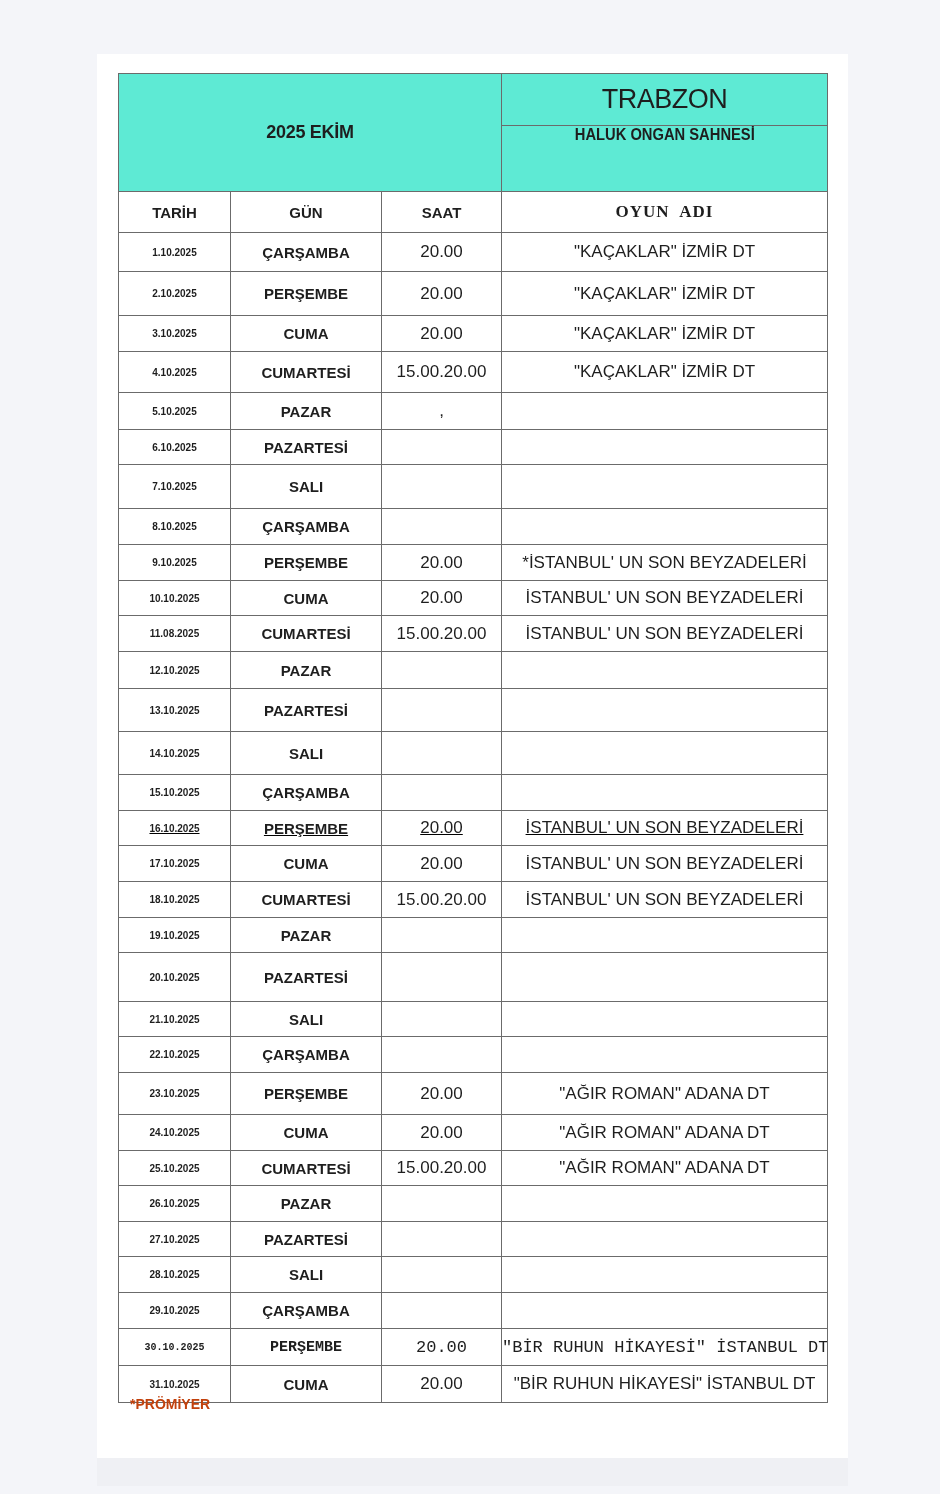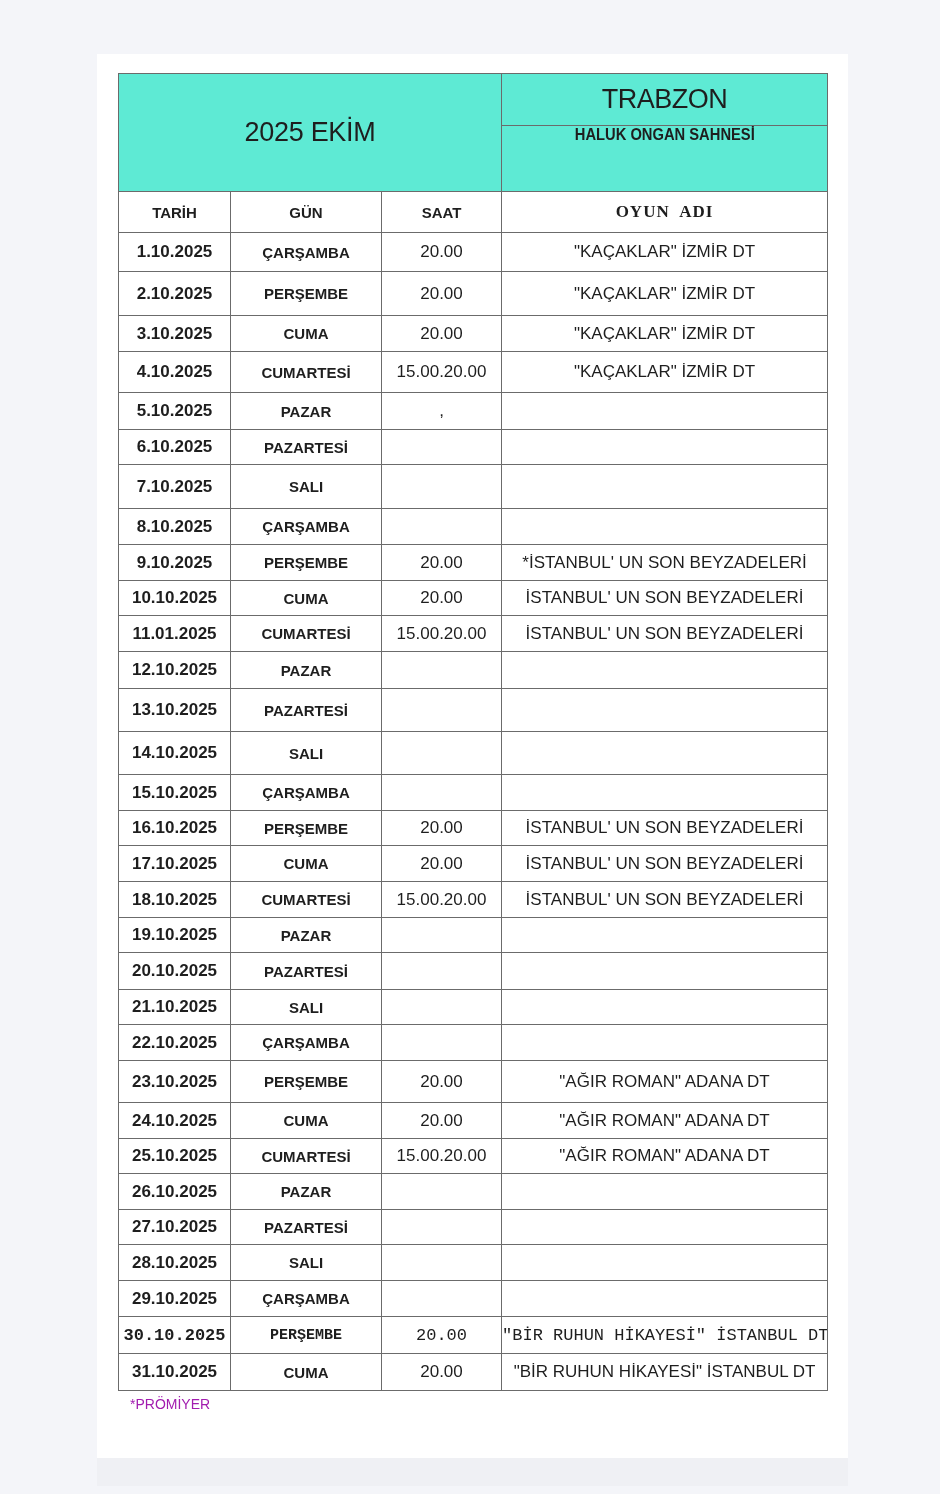--- a/index.html
+++ b/index.html
@@ -18,31 +18,31 @@
     }
     .tbl {
       position:absolute; left:118px; top:73px; width:709px;
       border-collapse:collapse; table-layout:fixed;
     }
     .tbl td, .tbl th {
       border:1.5px solid #6b6b6b; padding:0; text-align:center; vertical-align:middle;
       color:#1e1e1e; overflow:hidden; white-space:nowrap;
     }
     .green { background:#5eead4; }
-    .month { font-size:27px; font-weight:normal; letter-spacing:-0.3px; }
+    .month { font-size:18px; font-weight:bold; letter-spacing:-0.3px; }
     .city { font-size:27px; font-weight:normal; letter-spacing:-0.5px; height:51px; }
     .stage { font-size:16px; font-weight:bold; transform:scaleX(0.92); height:65px; }
     .colh th { height:40px; font-size:15px; font-weight:bold; background:#fff; }
     .colh th.play { font-family:"Liberation Serif", serif; font-size:17px; letter-spacing:1px; }
-    .date { font-size:17px; font-weight:bold;margin-left:8px; }
+    .date { font-size:10px; font-weight:bold;margin-left:8px; }
     .day  { font-size:15px; font-weight:bold; }
     .time { font-size:17px; color:#333; }
     .play { font-size:17px; color:#333; }
     .footnote {
-      position:absolute; left:130px; top:1396px; font-size:14px; font-weight:normal; color:#a21caf;
+      position:absolute; left:130px; top:1396px; font-size:14px; font-weight:bold; color:#c2410c;
     }
   </style>
 </head>
 <body>
 
 <div class="card"></div>
 <div class="bottom-band"></div>
 
 <table class="tbl">
   <colgroup>
@@ -123,21 +123,21 @@
         <td class="time">20.00</td>
         <td class="play">*İSTANBUL' UN SON BEYZADELERİ</td>
       </tr>
       <tr style="height: 35px;">
         <td class="date">10.10.2025</td>
         <td class="day">CUMA</td>
         <td class="time">20.00</td>
         <td class="play">İSTANBUL' UN SON BEYZADELERİ</td>
       </tr>
       <tr style="height: 36px;">
-        <td class="date">11.01.2025</td>
+        <td class="date">11.08.2025</td>
         <td class="day">CUMARTESİ</td>
         <td class="time">15.00.20.00</td>
         <td class="play">İSTANBUL' UN SON BEYZADELERİ</td>
       </tr>
       <tr style="height: 37px;">
         <td class="date">12.10.2025</td>
         <td class="day">PAZAR</td>
         <td class="time"></td>
         <td class="play"></td>
       </tr>
@@ -152,21 +152,21 @@
         <td class="day">SALI</td>
         <td class="time"></td>
         <td class="play"></td>
       </tr>
       <tr style="height: 36px;">
         <td class="date">15.10.2025</td>
         <td class="day">ÇARŞAMBA</td>
         <td class="time"></td>
         <td class="play"></td>
       </tr>
-      <tr style="height: 35px;">
+      <tr style="height: 35px; text-decoration: underline;">
         <td class="date">16.10.2025</td>
         <td class="day">PERŞEMBE</td>
         <td class="time">20.00</td>
         <td class="play">İSTANBUL' UN SON BEYZADELERİ</td>
       </tr>
       <tr style="height: 36px;">
         <td class="date">17.10.2025</td>
         <td class="day">CUMA</td>
         <td class="time">20.00</td>
         <td class="play">İSTANBUL' UN SON BEYZADELERİ</td>
@@ -176,21 +176,21 @@
         <td class="day">CUMARTESİ</td>
         <td class="time">15.00.20.00</td>
         <td class="play">İSTANBUL' UN SON BEYZADELERİ</td>
       </tr>
       <tr style="height: 35px;">
         <td class="date">19.10.2025</td>
         <td class="day">PAZAR</td>
         <td class="time"></td>
         <td class="play"></td>
       </tr>
-      <tr style="height: 37px;">
+      <tr style="height: 49px;">
         <td class="date">20.10.2025</td>
         <td class="day">PAZARTESİ</td>
         <td class="time"></td>
         <td class="play"></td>
       </tr>
       <tr style="height: 35px;">
         <td class="date">21.10.2025</td>
         <td class="day">SALI</td>
         <td class="time"></td>
         <td class="play"></td>

